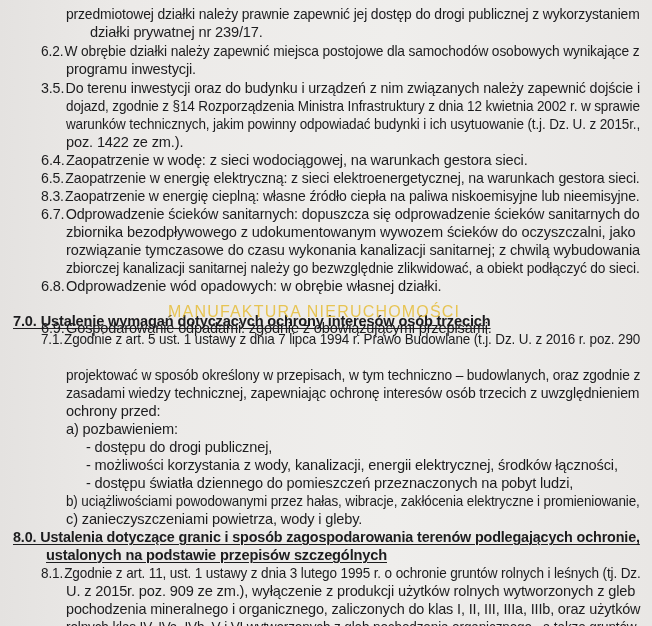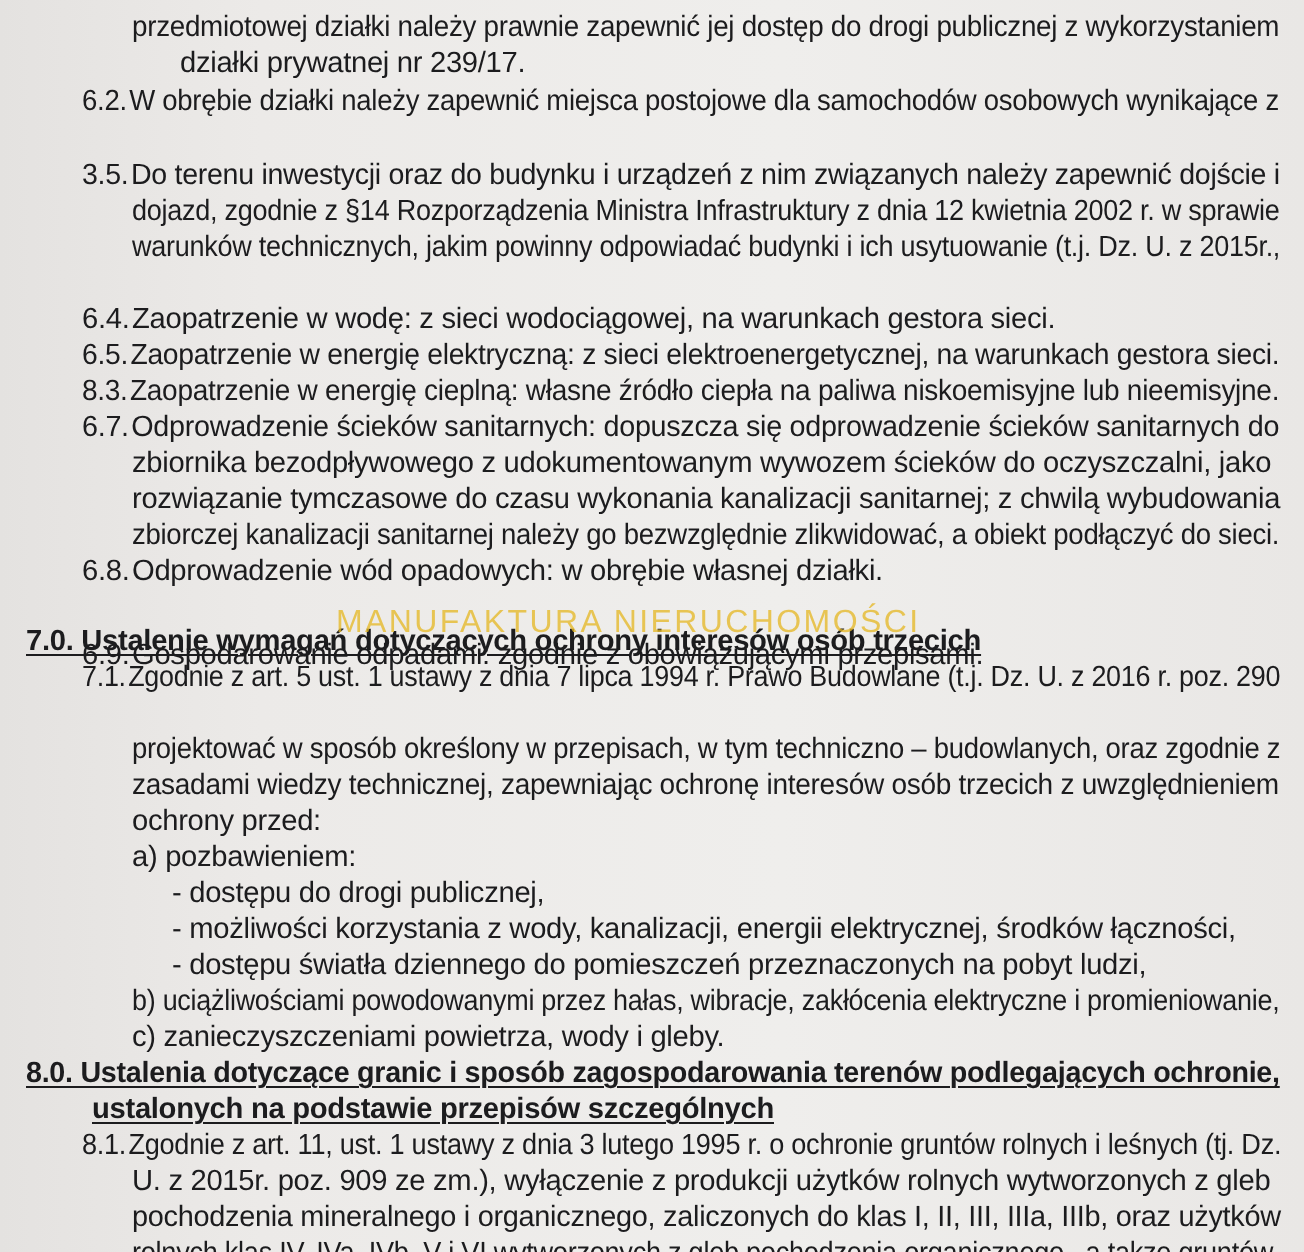--- a/index.html
+++ b/index.html
@@ -32,24 +32,26 @@
 </style>
 </head>
 <body>
 
 <div class="page">
 
   <div class="line" style="left: 66px; top: 6px; transform: scaleX(0.952);"><span>przedmiotowej działki należy prawnie zapewnić jej dostęp do drogi publicznej z wykorzystaniem</span></div>
   <div class="line" style="left:66px;top:24px;margin-left:24px;"><span>działki prywatnej nr 239/17.</span></div>
 
   <div class="line" style="left: 41px; top: 43px; transform: scaleX(0.943);"><span class="num" style="width:25px">6.2.</span><span>W obrębie działki należy zapewnić miejsca postojowe dla samochodów osobowych wynikające z</span></div>
+  <div class="line" style="left:66px;top:61px;"><span>programu inwestycji.</span></div>
 
   <div class="line" style="left: 41px; top: 80px; transform: scaleX(0.979);"><span class="num" style="width:25px">3.5.</span><span>Do terenu inwestycji  oraz do  budynku i urządzeń z nim związanych należy zapewnić dojście i</span></div>
   <div class="line" style="left: 66px; top: 98px; transform: scaleX(0.927);"><span>dojazd, zgodnie z §14 Rozporządzenia Ministra Infrastruktury z dnia 12 kwietnia 2002 r. w sprawie</span></div>
   <div class="line" style="left: 66px; top: 116px; transform: scaleX(0.926);"><span>warunków technicznych, jakim powinny odpowiadać budynki i ich usytuowanie (t.j. Dz. U. z 2015r.,</span></div>
+  <div class="line" style="left:66px;top:134px;"><span>poz. 1422 ze zm.).</span></div>
 
   <div class="line" style="left:41px;top:152px;"><span class="num" style="width:25px">6.4.</span><span>Zaopatrzenie w wodę: z sieci wodociągowej, na warunkach gestora sieci.</span></div>
   <div class="line" style="left: 41px; top: 170px; transform: scaleX(0.969);"><span class="num" style="width:25px">6.5.</span><span>Zaopatrzenie w energię elektryczną: z sieci elektroenergetycznej, na warunkach gestora sieci.</span></div>
   <div class="line" style="left: 41px; top: 188px; transform: scaleX(0.96);"><span class="num" style="width:25px">8.3.</span><span>Zaopatrzenie w energię cieplną: własne źródło ciepła na paliwa niskoemisyjne lub nieemisyjne.</span></div>
 
   <div class="line" style="left: 41px; top: 206px; transform: scaleX(0.985);"><span class="num" style="width:25px">6.7.</span><span>Odprowadzenie ścieków sanitarnych: dopuszcza się odprowadzenie ścieków sanitarnych do</span></div>
   <div class="line" style="left:66px;top:224px;"><span>zbiornika bezodpływowego z udokumentowanym wywozem ścieków do oczyszczalni, jako</span></div>
   <div class="line" style="left: 66px; top: 242px; transform: scaleX(0.998);"><span>rozwiązanie tymczasowe do czasu wykonania kanalizacji sanitarnej; z chwilą wybudowania</span></div>
   <div class="line" style="left: 66px; top: 260px; transform: scaleX(0.944);"><span>zbiorczej kanalizacji sanitarnej należy go bezwzględnie zlikwidować, a obiekt podłączyć do sieci.</span></div>
 

